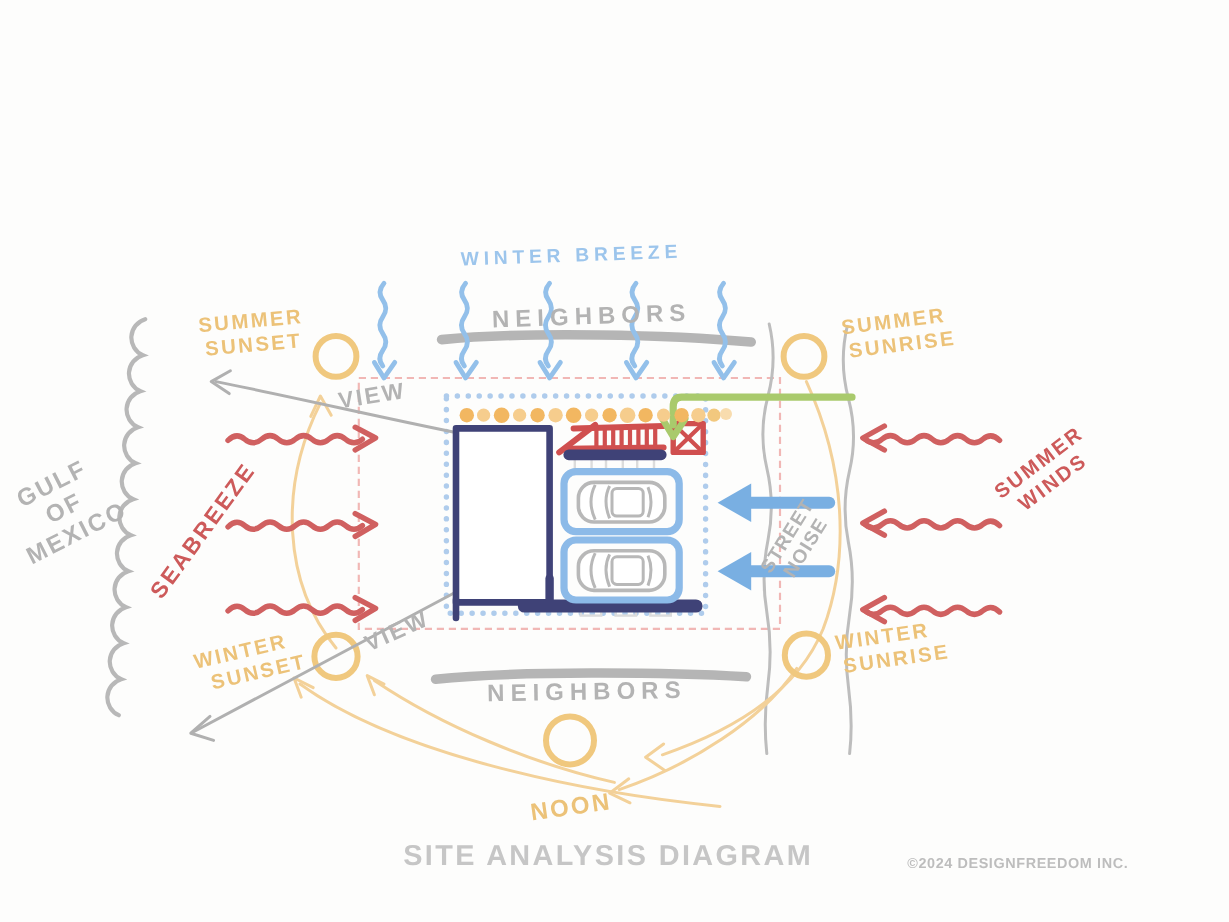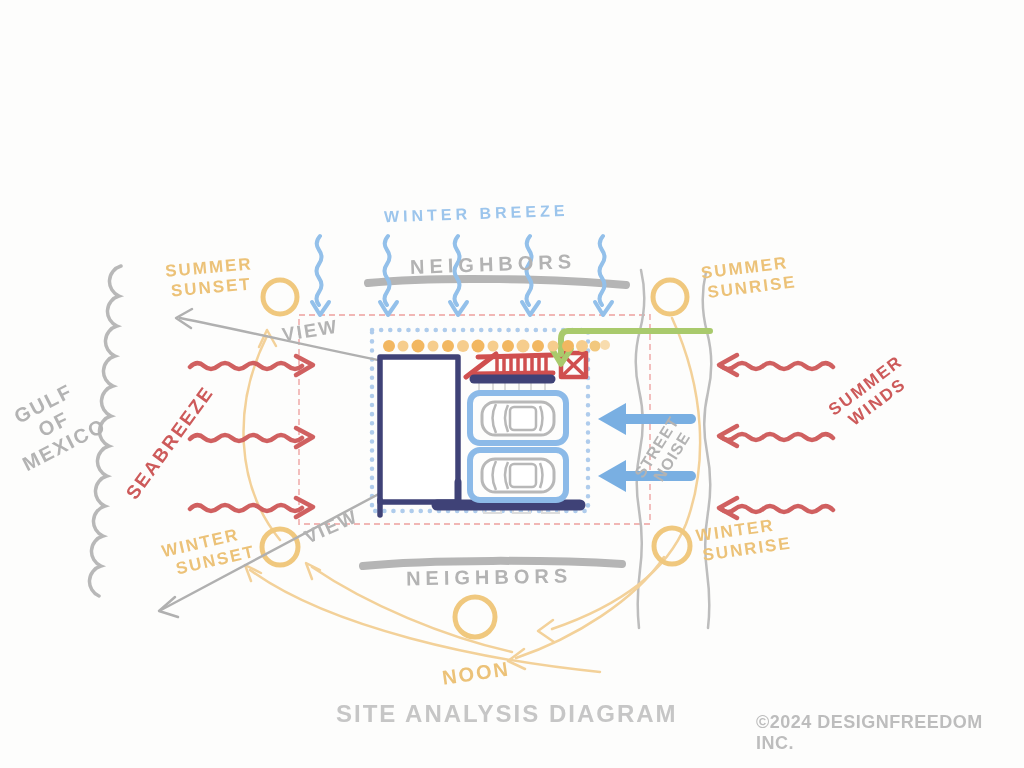--- a/index.html
+++ b/index.html
@@ -20,21 +20,21 @@
   .sz16{font-size:16px;letter-spacing:2px;}
   .sz17{font-size:17px;letter-spacing:2px;}
   .sz19{font-size:19px;letter-spacing:2px;}
   .sz20{font-size:20px;letter-spacing:5px;}
   .title{
     position:absolute;left:336px;top:700px;
     font-size:24px;font-weight:700;letter-spacing:2px;color:#c6c6c6;
   }
   .copyright{
     position:absolute;left:756px;top:712px;
-    font-size:18px;font-weight:700;letter-spacing:0.5px;color:#bdbdbd;
+    font-size:12px;font-weight:700;letter-spacing:0.5px;color:#bdbdbd;
   }
   .ind4{padding-left:4px;} .ind10{padding-left:10px;}
   .ctr{text-align:center;}
 </style>
 </head>
 <body>
 
 <svg id="canvas" width="1024" height="768" viewBox="0 0 1024 768">
   <defs>
     <g id="car">

